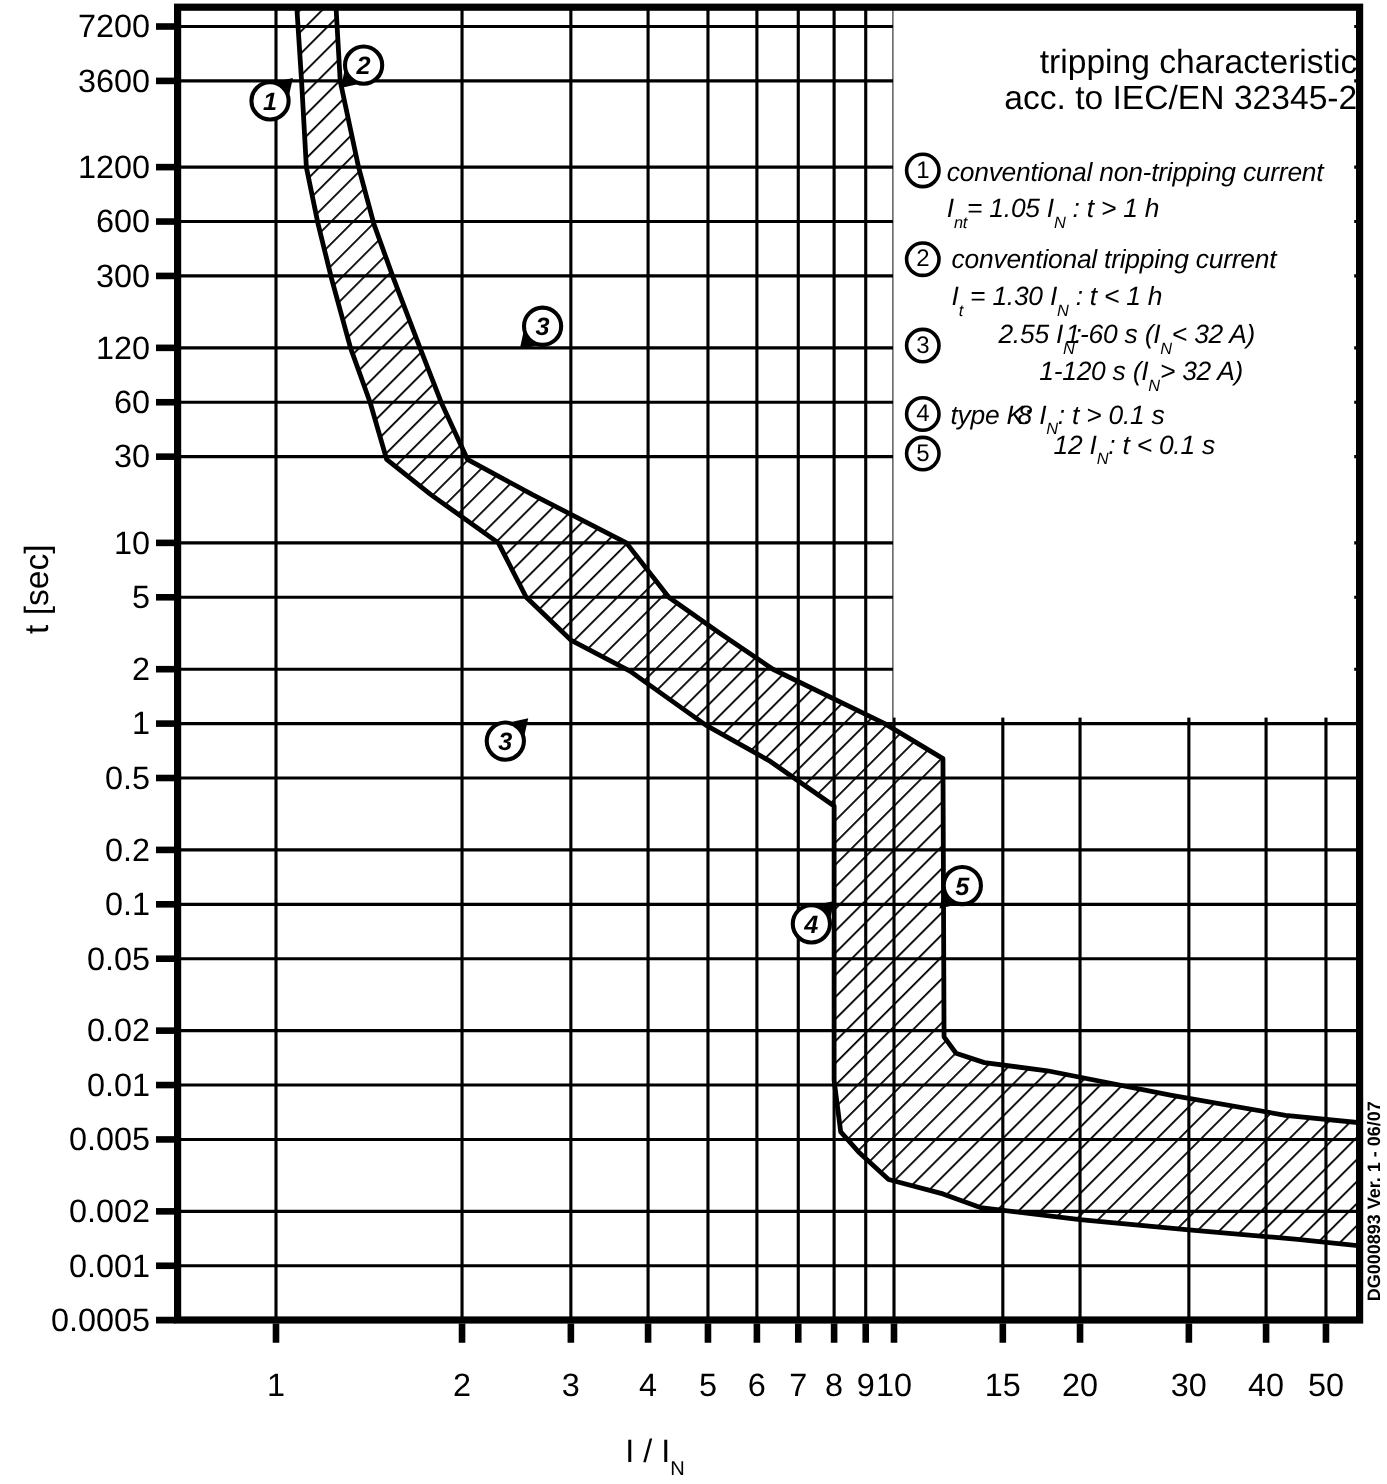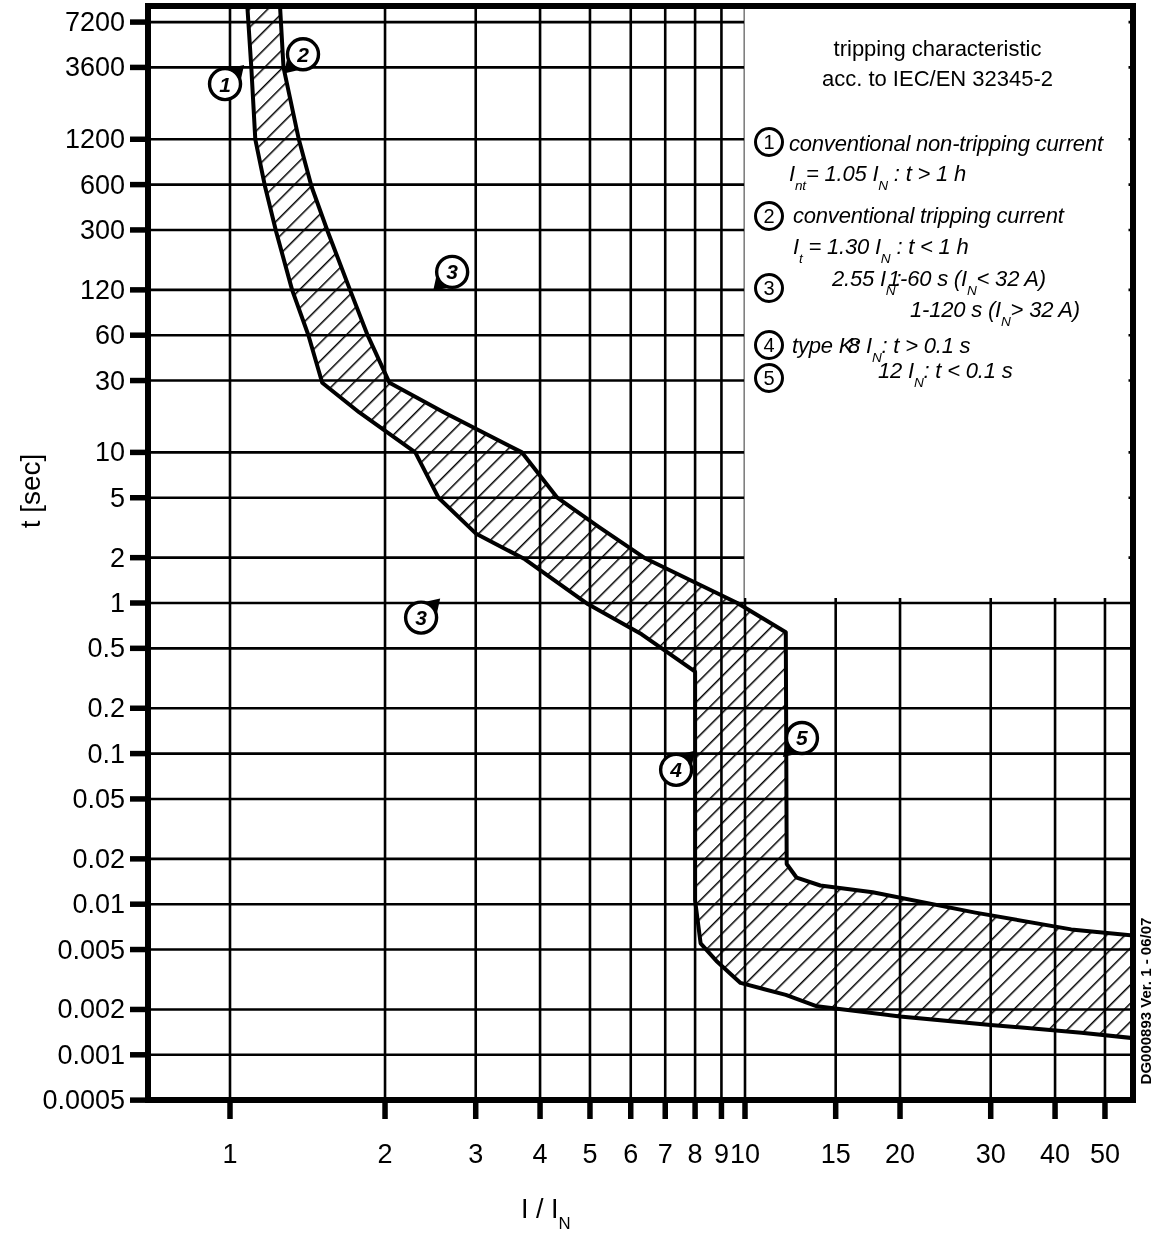--- a/index.html
+++ b/index.html
@@ -1,19 +1,19 @@
 <!DOCTYPE html>
 <html><head>
 <meta charset="utf-8">
 <style>
   html,body{margin:0;padding:0;background:#fff;}
   .stage{position:relative;width:1156px;height:1237px;background:#fff;overflow:hidden;
          font-family:"Liberation Sans",sans-serif;color:#000;}
   svg text{font-family:"Liberation Sans",sans-serif;fill:#000;}
-  .lg-title{position:absolute;left:744px;width:387px;text-align:center;font-size:22px;white-space:nowrap;}
+  .lg-title{position:absolute;left:744px;width:387px;text-align:right;font-size:28px;white-space:nowrap;}
   .lg-line{position:absolute;font-size:22px;white-space:nowrap;letter-spacing:-0.2px;font-style:italic;}
   .lg-num{position:absolute;width:30px;height:30px;border:3px solid #000;border-radius:50%;
           box-sizing:border-box;font-size:20px;display:flex;align-items:center;justify-content:center;
           background:#fff;}
   sub{font-size:0.62em;line-height:0;position:relative;top:0.27em;margin-top:24px;}
   .y-title{position:absolute;left:-36px;top:476px;width:134px;height:30px;line-height:30px;
            text-align:center;font-size:28px;transform:rotate(-90deg);}
   .x-title{position:absolute;left:521px;top:1194px;width:120px;font-size:27px;}
   .side-note{position:absolute;left:1036px;top:992px;width:220px;height:18px;line-height:18px;
              text-align:center;font-size:15px;font-weight:bold;transform:rotate(-90deg);white-space:nowrap;}
@@ -199,21 +199,21 @@
     <div class="lg-line" style="left:789px;top:131px">conventional non-tripping current</div>
     <div class="lg-line" style="left:789px;top:161px">I<sub>nt</sub>= 1.05 I<sub>N</sub> : t &gt; 1 h</div>
 
     <div class="lg-num" style="left:754px;top:201px">2</div>
     <div class="lg-line" style="left:793px;top:203px">conventional tripping current</div>
     <div class="lg-line" style="left:793px;top:234px">I<sub>t</sub> = 1.30 I<sub>N</sub> : t &lt; 1 h</div>
 
     <div class="lg-num" style="left:754px;top:273px">3</div>
     <div class="lg-line" style="left:832px;top:266px">2.55 I<sub>N</sub>:</div>
     <div class="lg-line" style="left:888px;top:266px">1-60 s (I<sub>N</sub>&lt; 32 A)</div>
-    <div class="lg-line" style="left:910px;top:297px">1-120 s (I<sub>N</sub>&gt; 32 A)</div>
+    <div class="lg-line" style="left:866px;top:297px">1-120 s (I<sub>N</sub>&gt; 32 A)</div>
 
     <div class="lg-num" style="left:754px;top:330px">4</div>
     <div class="lg-line" style="left:792px;top:333px">type K:</div>
     <div class="lg-line" style="left:848px;top:333px">8 I<sub>N</sub>: t &gt; 0.1 s</div>
 
     <div class="lg-num" style="left:754px;top:363px">5</div>
     <div class="lg-line" style="left:878px;top:358px">12 I<sub>N</sub>: t &lt; 0.1 s</div>
   </div>
 
 </div>

